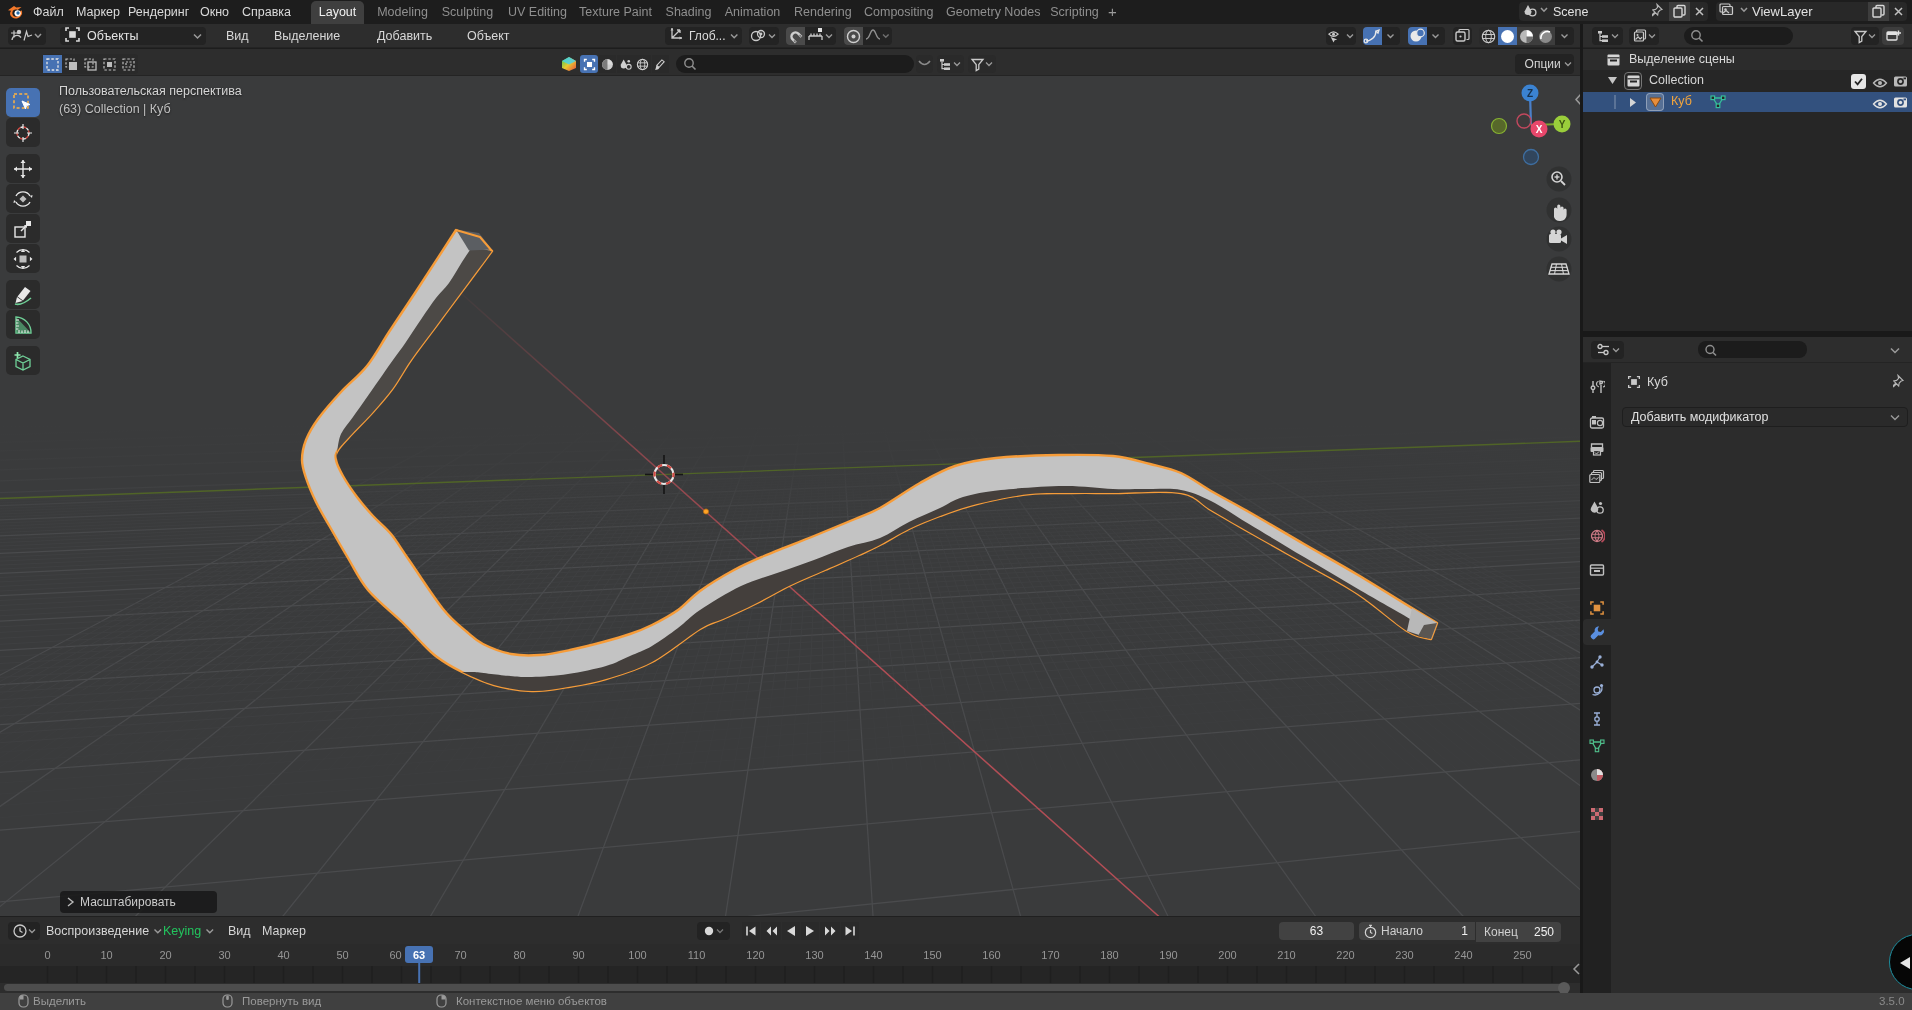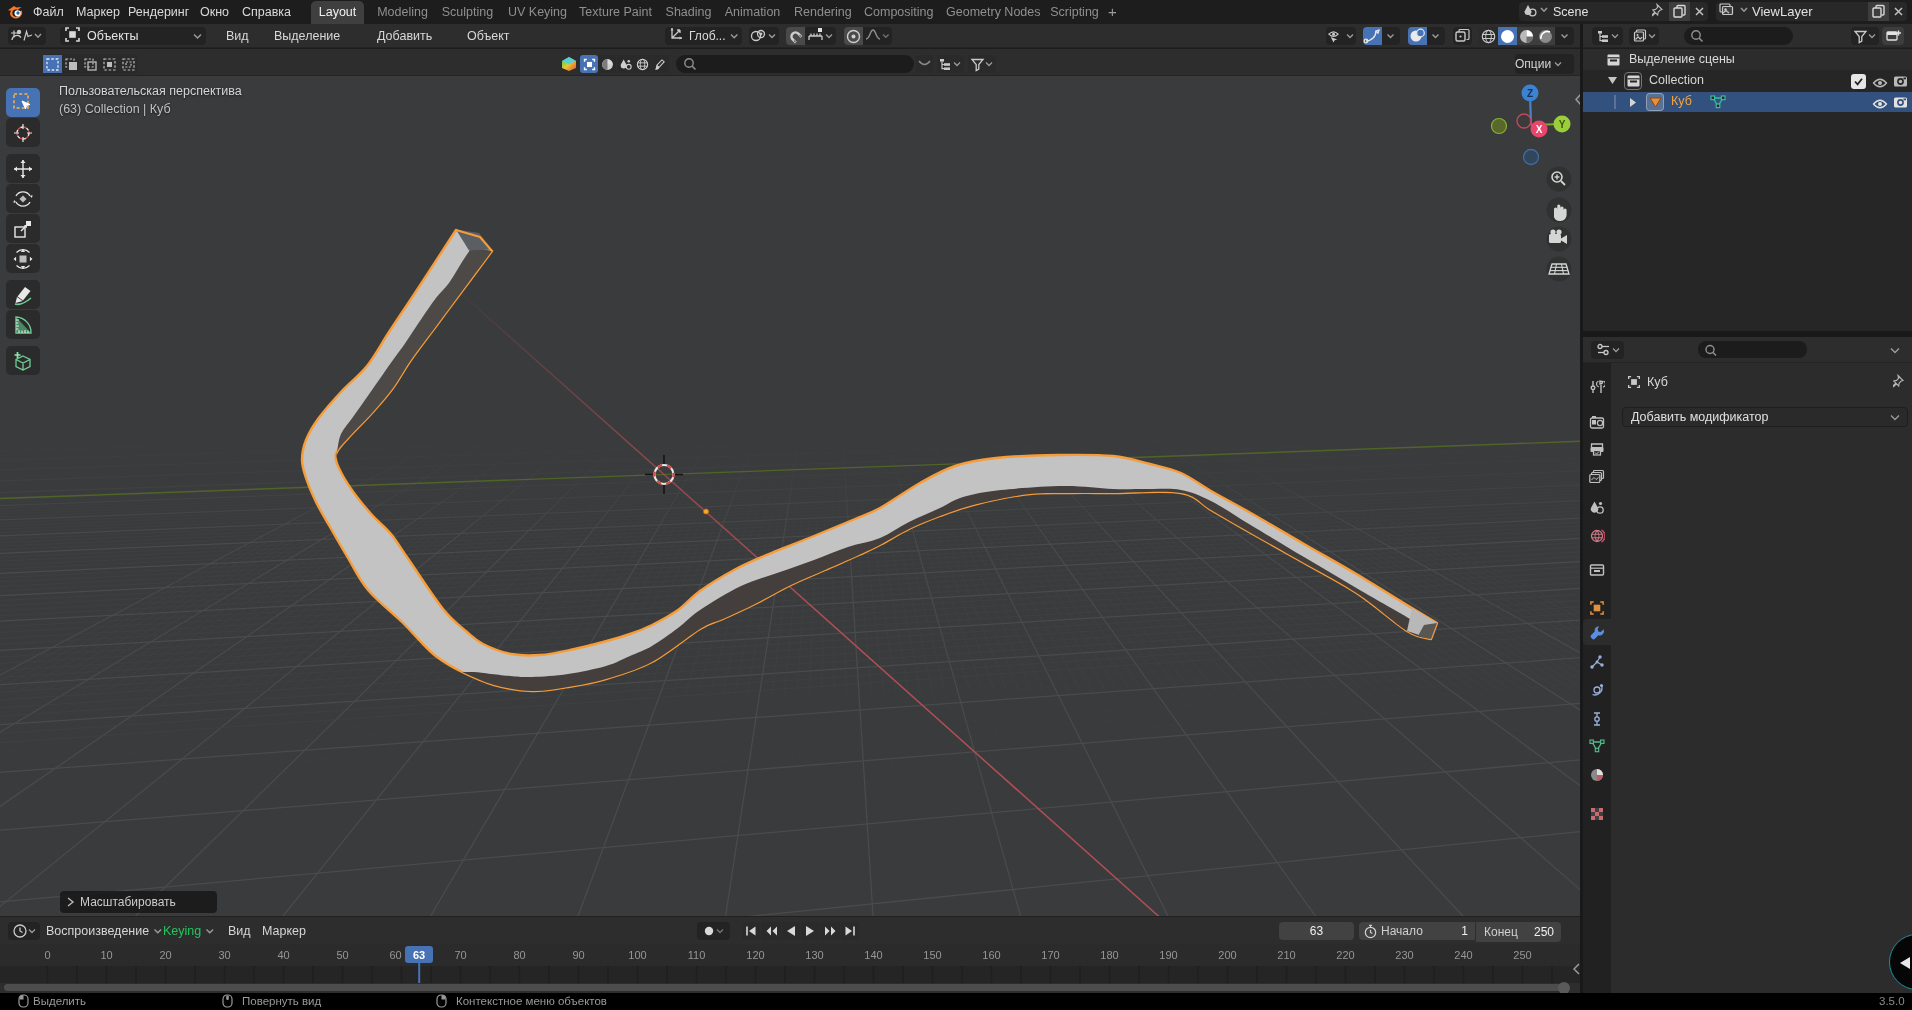--- a/index.html
+++ b/index.html
@@ -13,21 +13,21 @@
 <circle cx="11" cy="9" r="1.7" fill="#2a6fa8"></circle>
 </svg>
     <div class="abs" style="left:33px;top:5px;font-size:12.5px;color:#dadada">Файл</div>
     <div class="abs" style="left:76px;top:5px;font-size:12.5px;color:#dadada">Маркер</div>
     <div class="abs" style="left:128px;top:5px;font-size:12.5px;color:#dadada">Рендеринг</div>
     <div class="abs" style="left:200px;top:5px;font-size:12.5px;color:#dadada">Окно</div>
     <div class="abs" style="left:242px;top:5px;font-size:12.5px;color:#dadada">Справка</div>
     <div class="abs" style="left:311px;top:1px;width:53px;height:23px;background:#3f3f3f;border-radius:5px 5px 0 0;color:#f2f2f2;font-size:12.5px;text-align:center;line-height:23px;white-space:nowrap">Layout</div>
     <div class="abs" style="left:375px;top:5px;width:55px;color:#8f8f8f;font-size:12.5px;text-align:center;white-space:nowrap">Modeling</div>
     <div class="abs" style="left:439px;top:5px;width:57px;color:#8f8f8f;font-size:12.5px;text-align:center;white-space:nowrap">Sculpting</div>
-    <div class="abs" style="left:505px;top:5px;width:65px;color:#8f8f8f;font-size:12.5px;text-align:center;white-space:nowrap">UV Keying</div>
+    <div class="abs" style="left:505px;top:5px;width:65px;color:#8f8f8f;font-size:12.5px;text-align:center;white-space:nowrap">UV Editing</div>
     <div class="abs" style="left:579px;top:5px;width:76px;color:#8f8f8f;font-size:12.5px;text-align:left;white-space:nowrap">Texture Paint</div>
     <div class="abs" style="left:665px;top:5px;width:47px;color:#8f8f8f;font-size:12.5px;text-align:center;white-space:nowrap">Shading</div>
     <div class="abs" style="left:724px;top:5px;width:57px;color:#8f8f8f;font-size:12.5px;text-align:center;white-space:nowrap">Animation</div>
     <div class="abs" style="left:794px;top:5px;width:57px;color:#8f8f8f;font-size:12.5px;text-align:center;white-space:nowrap">Rendering</div>
     <div class="abs" style="left:864px;top:5px;width:67px;color:#8f8f8f;font-size:12.5px;text-align:center;white-space:nowrap">Compositing</div>
     <div class="abs" style="left:946px;top:5px;width:90px;color:#8f8f8f;font-size:12.5px;text-align:center;white-space:nowrap">Geometry Nodes</div>
     <div class="abs" style="left:1049px;top:5px;width:51px;color:#8f8f8f;font-size:12.5px;text-align:center;white-space:nowrap">Scripting</div>
     <div class="abs" style="left:1108px;top:3px;color:#9a9a9a;font-size:15px">+</div>
     <div class="abs flex" style="left:1519px;top:2px;width:189px;height:19px;background:#282828;border-radius:4px">
 <div style="padding:0 2px"><svg width="30" height="16" viewBox="0 0 30 16">
@@ -327,21 +327,21 @@
       </svg>
     </div>
     <div class="abs flex r" style="left:968px;top:6px;width:28px;height:18px;background:#2a2a2a;justify-content:center">
       <svg width="15" height="15" viewBox="0 0 15 15">
         <path d="M2 2.5 h11 l-4.2 5 v4.5 l-2.6 1.5 v-6z" fill="none" stroke="#c9c9c9" stroke-width="1.3"></path>
       </svg>
       <svg width="10" height="16">
         <path d="M1 6.5 l3 3 3 -3" stroke="#9a9a9a" stroke-width="1.3" fill="none"></path>
       </svg>
     </div>
-    <div class="abs flex r" style="left:1515px;top:5px;width:59px;height:20px;background:#232323;justify-content:flex-start;color:#d5d5d5;font-size:12px">Опции&nbsp;<svg width="10" height="16">
+    <div class="abs flex r" style="left:1515px;top:5px;width:59px;height:20px;background:#232323;justify-content:flex-end;color:#d5d5d5;font-size:12px">Опции&nbsp;<svg width="10" height="16">
         <path d="M1 6.5 l3 3 3 -3" stroke="#9a9a9a" stroke-width="1.3" fill="none"></path>
       </svg></div>
   </div>
 <svg style="position:absolute;left:0;top:76px" width="1580" height="841" viewBox="0 76 1580 841">
 <defs>
 <linearGradient id="fade" x1="0" y1="425" x2="0" y2="545" gradientUnits="userSpaceOnUse">
 <stop offset="0" stop-color="#3a3b3c" stop-opacity="1"></stop>
 <stop offset="0.4" stop-color="#3a3b3c" stop-opacity="0.8"></stop>
 <stop offset="1" stop-color="#3a3b3c" stop-opacity="0"></stop>
 </linearGradient>
@@ -1240,21 +1240,21 @@
         <line x1="419.2" y1="18" x2="419.2" y2="39" stroke="#4772b3" stroke-width="2"></line>
       </svg><div class="abs flex" style="left:405px;top:2px;width:28px;height:17px;background:#4772b3;border-radius:3px;justify-content:center;color:#fff;font-size:11px;font-weight:bold">63</div></div>
     <div class="abs" style="left:0;top:66px;width:1580px;height:10px;background:#2d2d2d">
       <div class="abs" style="left:4px;top:1px;width:1562px;height:7px;background:#4d4d4d;border-radius:4px"></div>
       <div class="abs" style="left:1558px;top:-1px;width:12px;height:12px;background:#5a5a5a;border-radius:50%"></div>
     </div>
     <svg class="abs" style="left:1572px;top:45px" width="10" height="14">
       <path d="M7 2 L2 7 l5 5" stroke="#9a9a9a" stroke-width="1.5" fill="none"></path>
     </svg>
   </div>
-<div class="abs" style="left:0;top:993px;width:1912px;height:17px;background:#000000">
+<div class="abs" style="left:0;top:993px;width:1912px;height:17px;background:#404040">
     <div class="abs" style="left:18px;top:1px"><svg width="11" height="14" viewBox="0 0 11 14">
         <rect x="1" y="1" width="9" height="12" rx="4" fill="none" stroke="#9a9a9a" stroke-width="1.2"></rect>
         <path d="M1.6 2.5 a4 4 0 0 1 3.9 -1.2 v4.2 h-4z" fill="#9a9a9a"></path>
       </svg></div>
     <div class="abs" style="left:33px;top:2px;font-size:11.5px;color:#9a9a9a">Выделить</div>
     <div class="abs" style="left:222px;top:1px"><svg width="11" height="14" viewBox="0 0 11 14">
         <rect x="1" y="1" width="9" height="12" rx="4" fill="none" stroke="#9a9a9a" stroke-width="1.2"></rect>
         <rect x="4.2" y="1.5" width="2.6" height="4.5" rx="1.2" fill="#9a9a9a"></rect>
       </svg></div>
     <div class="abs" style="left:242px;top:2px;font-size:11.5px;color:#9a9a9a">Повернуть вид</div>

